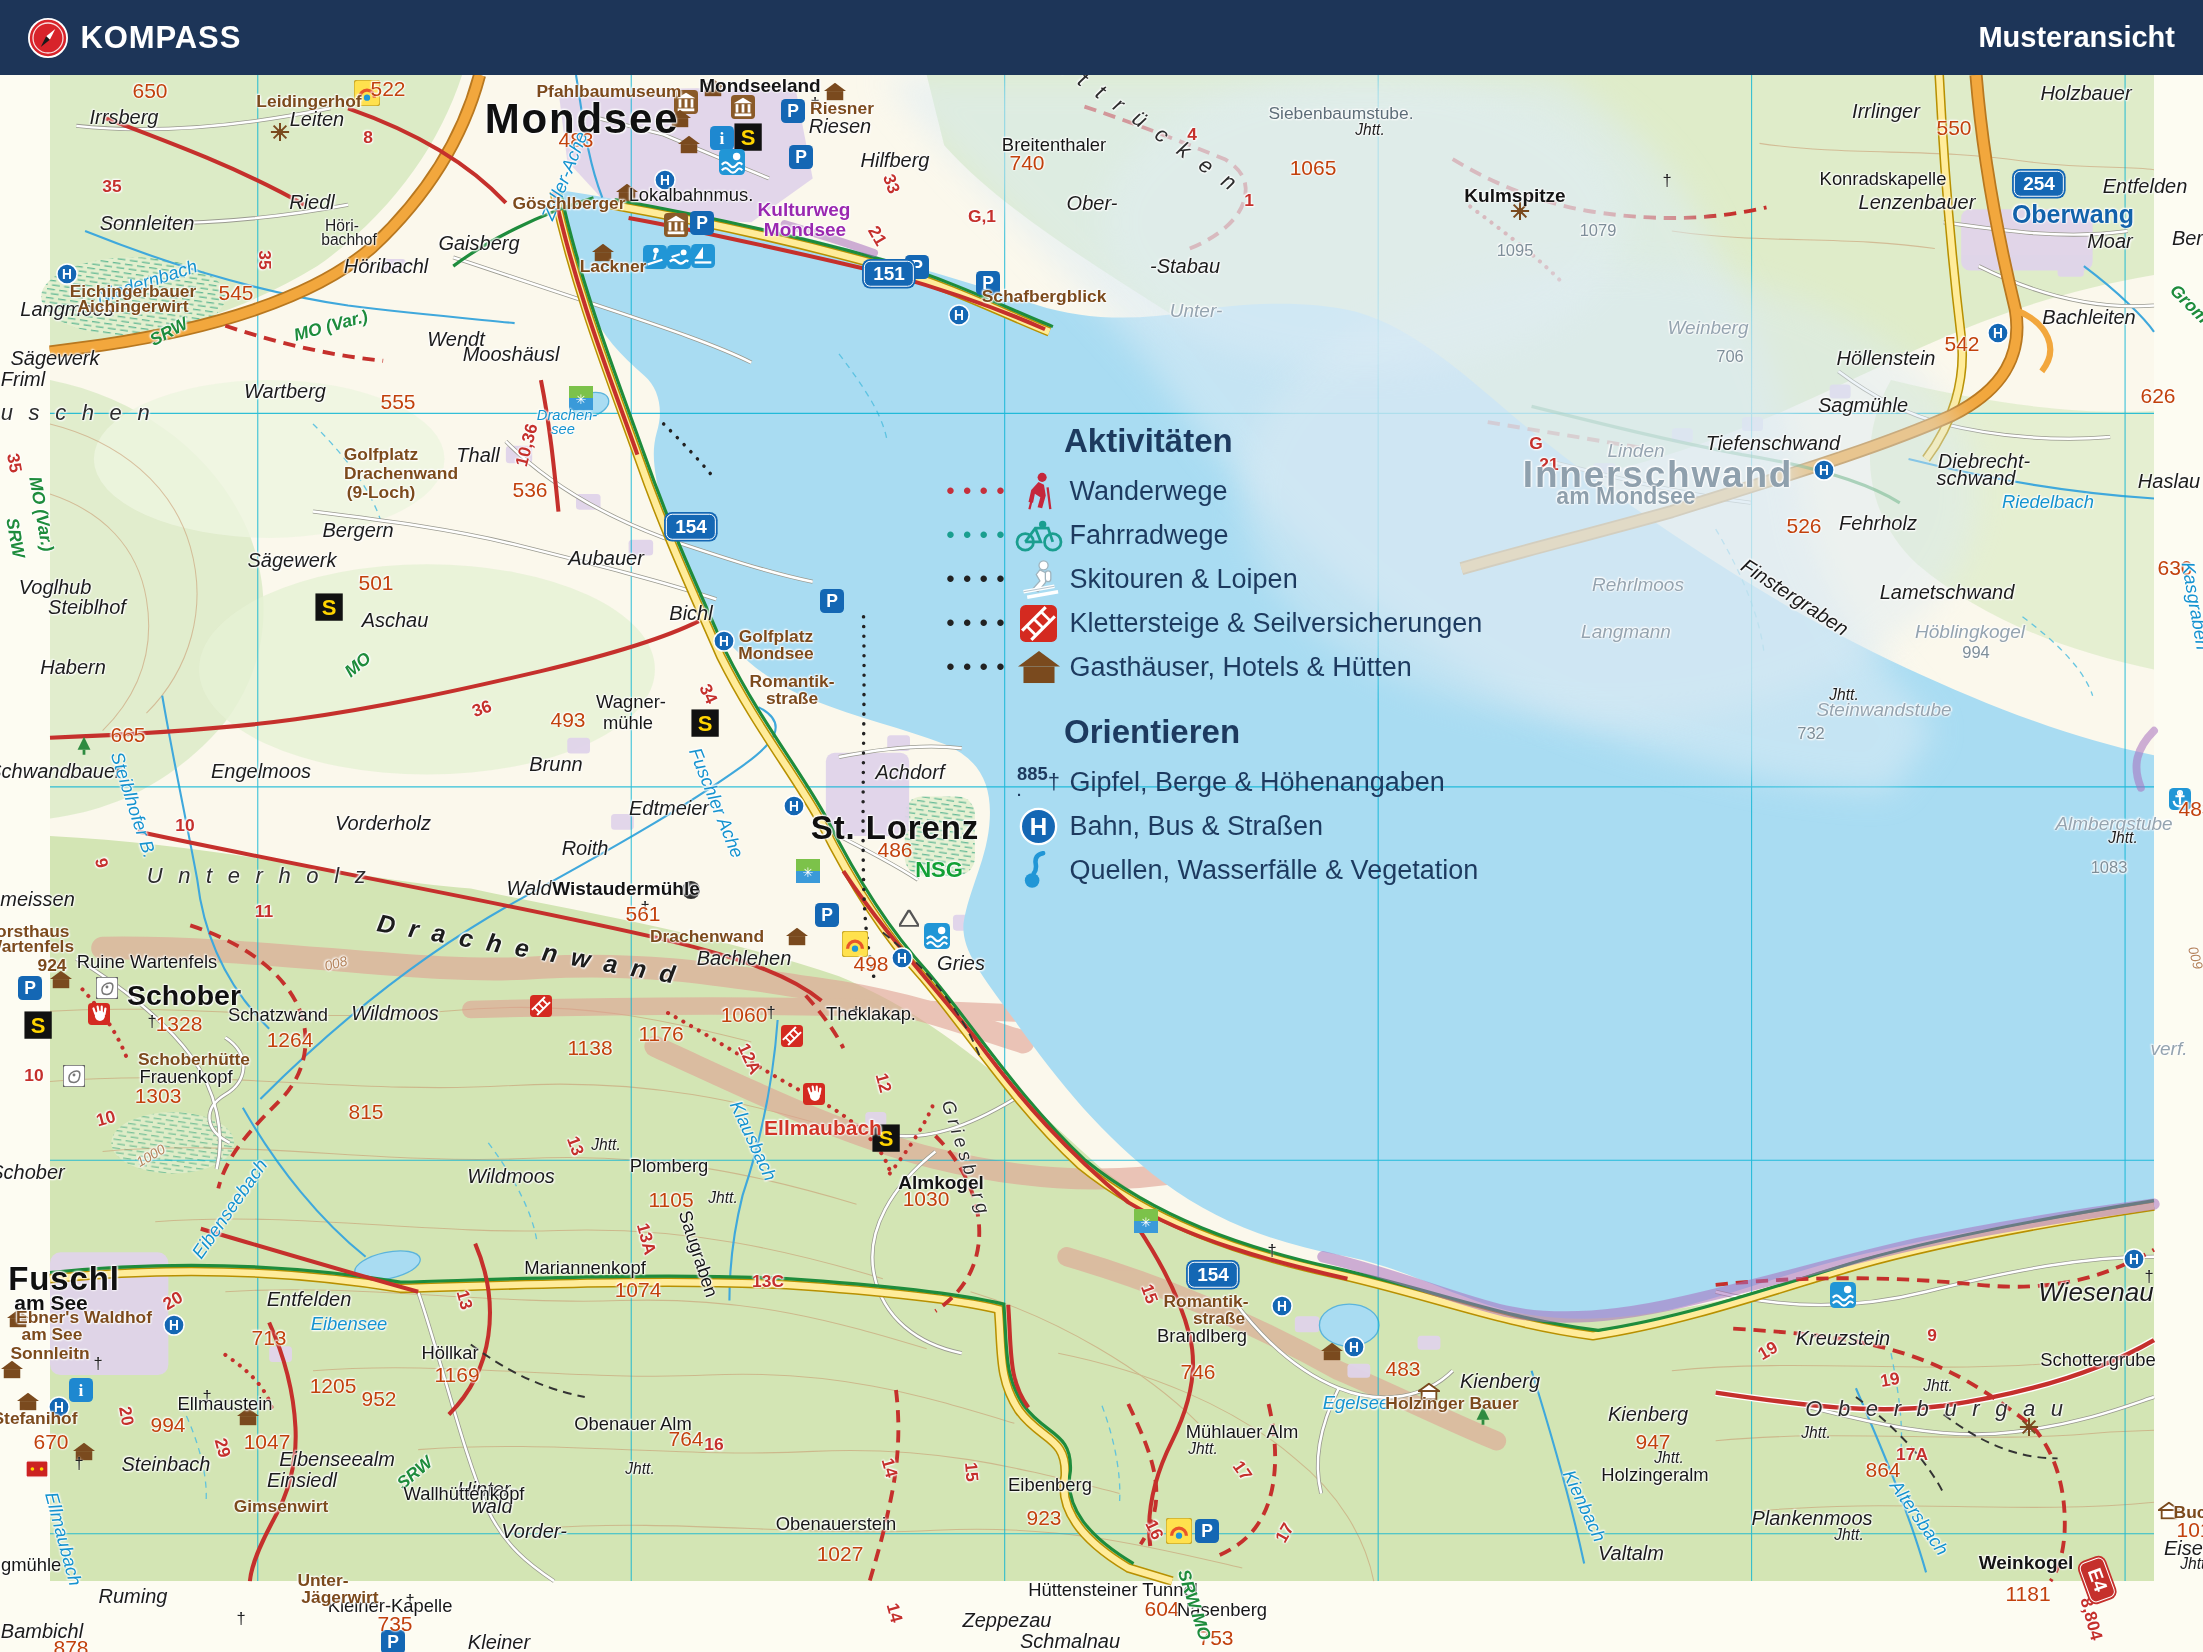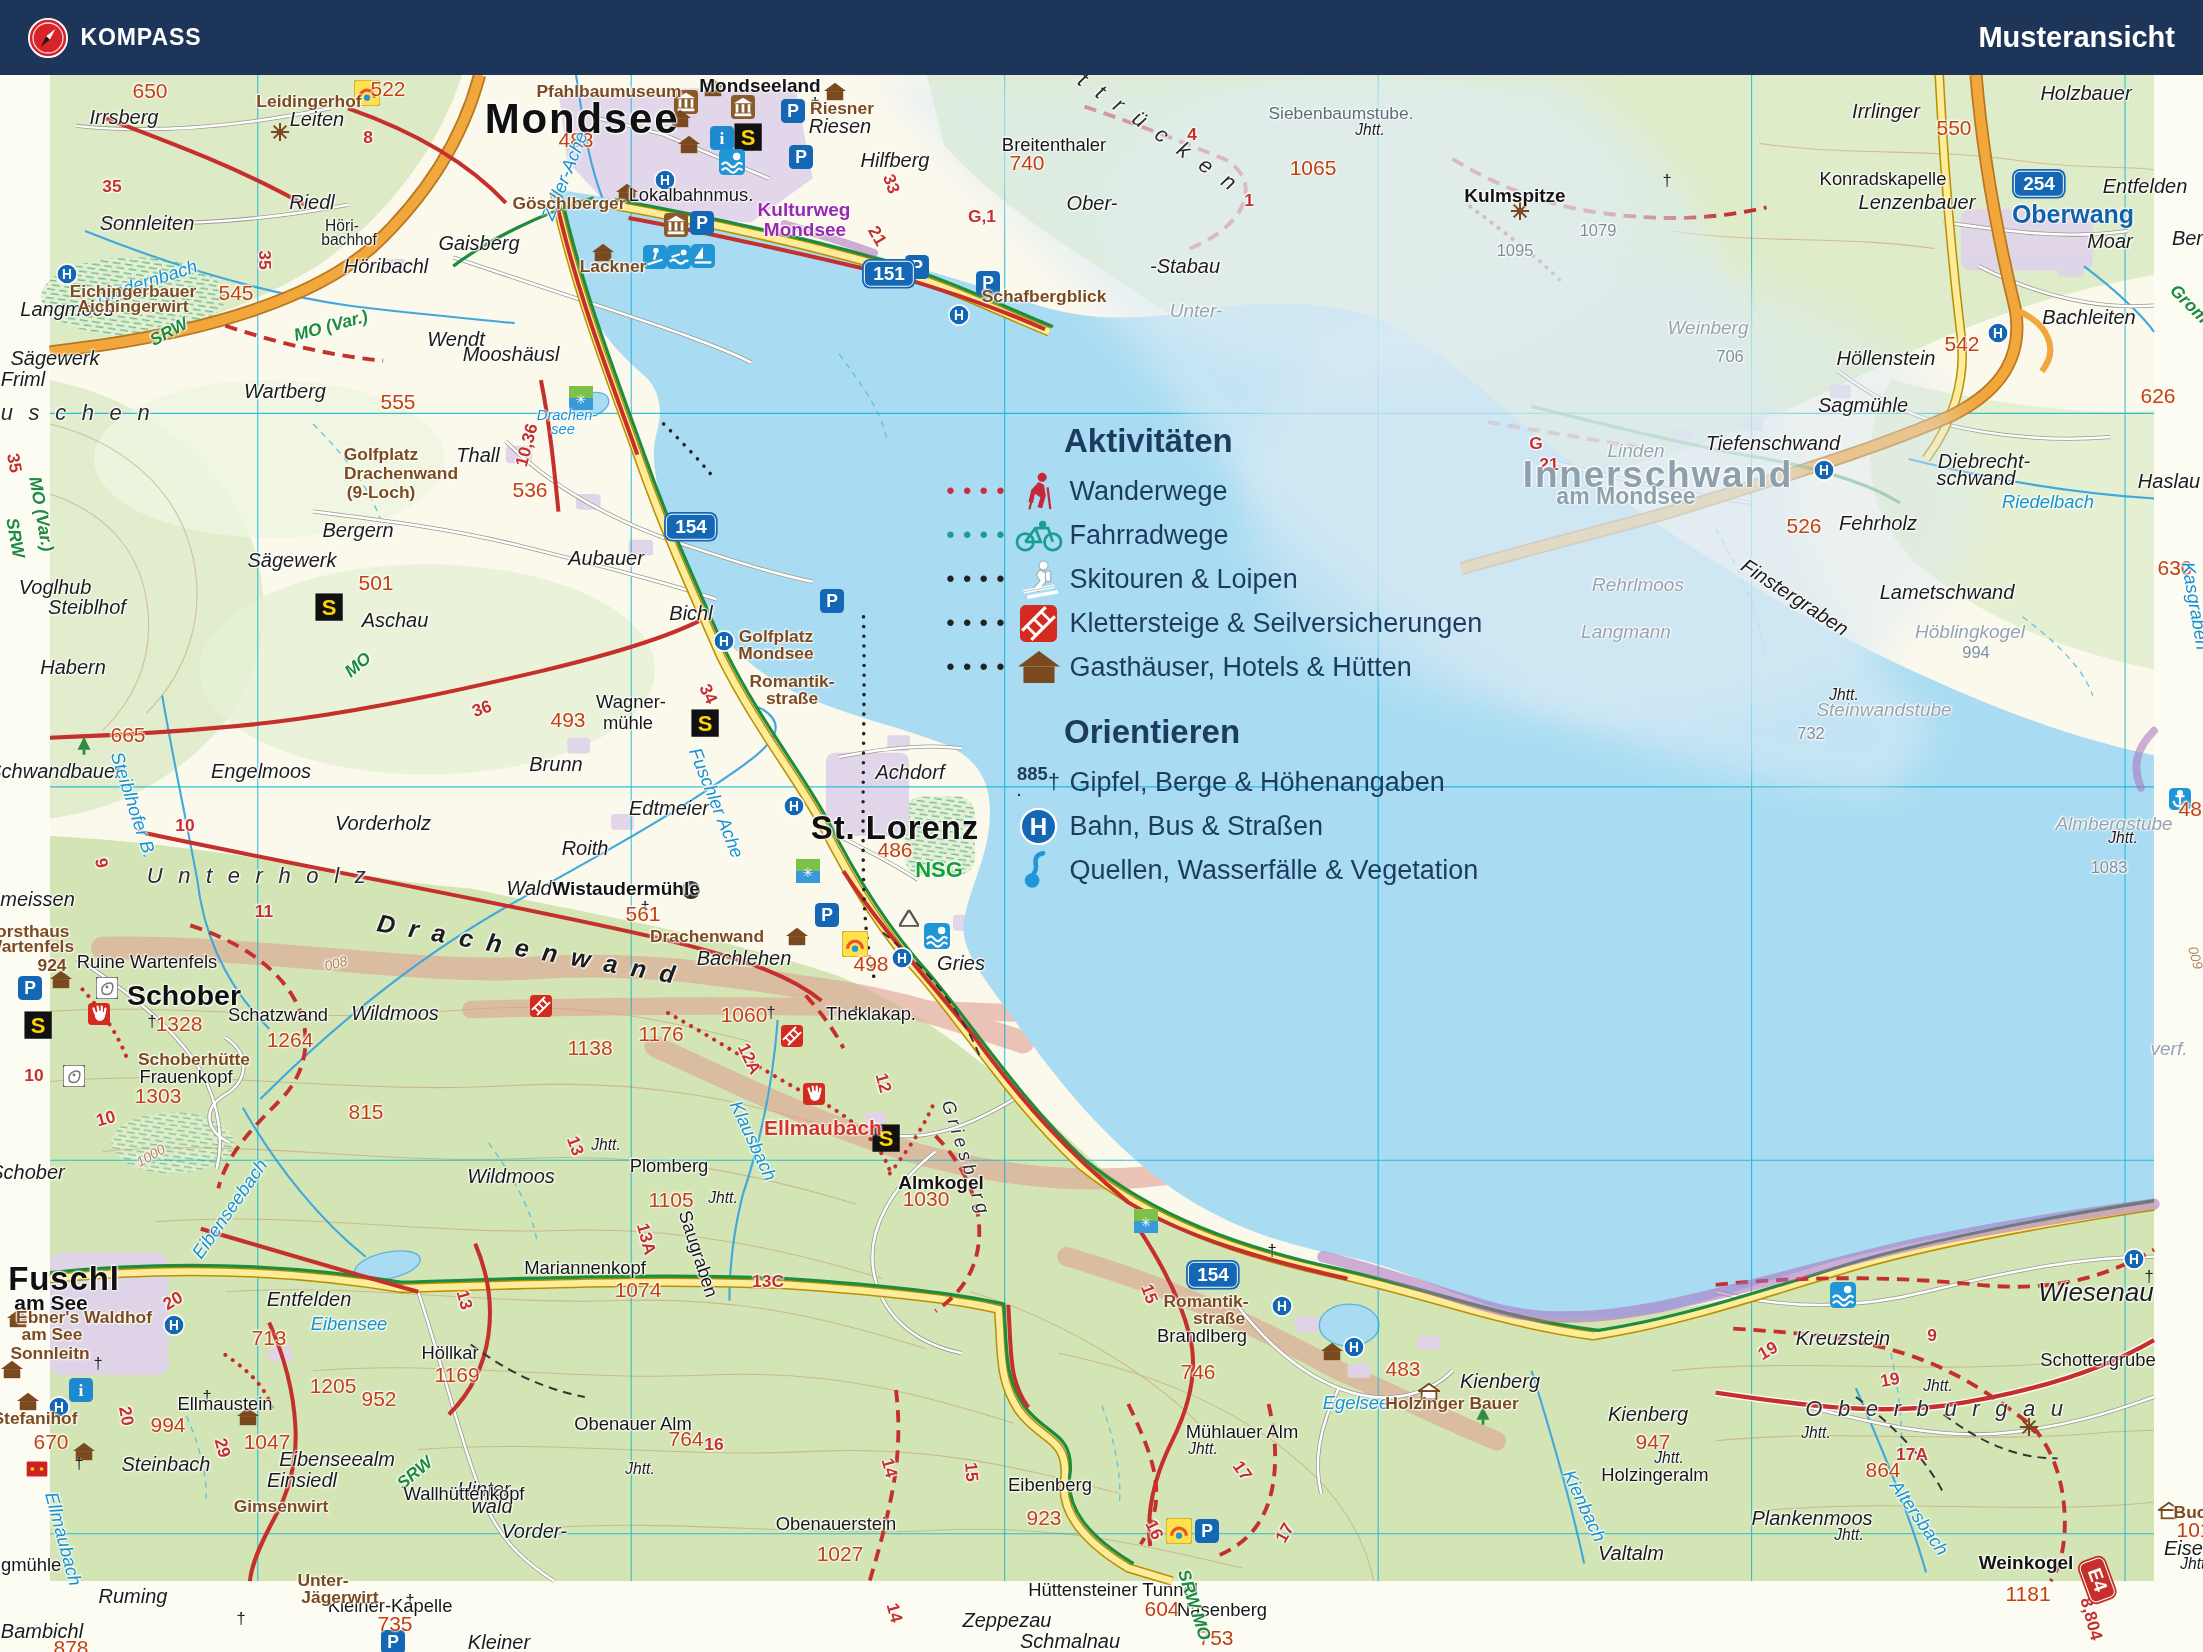--- a/index.html
+++ b/index.html
@@ -1,20 +1,20 @@
 <!DOCTYPE html>
 <html style="--hdr: #1d3558; --leg: #1d3a5f;font-size:14.7px"><head>
 <meta charset="utf-8">
 <style>
   html,body{margin:0;padding:0;background:#fff;font-family:"Liberation Sans",sans-serif;}
   #stage{position:relative;width:2204px;height:1653px;overflow:hidden;background:#fdfcf2;}
   
   #hdr{position:absolute;left:0;top:0;width:2204px;height:75px;background:var(--hdr,#1d3558);z-index:50;display:flex;align-items:center;}
   #hdr .brand{display:flex;align-items:center;gap:13px;margin-left:27.5px;}
-  #hdr .brandtxt{color:#fff;font-weight:700;font-size:23px;letter-spacing:0.9px;}
+  #hdr .brandtxt{color:#fff;font-weight:700;font-size:31px;letter-spacing:0.9px;}
   #hdr .title{position:absolute;right:29px;top:0;height:75px;display:flex;align-items:center;color:#fff;font-weight:700;font-size:29px;}
   
   #map{position:absolute;left:0;top:75px;width:2204px;height:1578px;overflow:hidden;}
   #map svg.base{position:absolute;left:0;top:0;}
   .lbl{position:absolute;white-space:nowrap;transform:translate(-50%,-50%);z-index:12;
        text-shadow:0 0 1.8px #fff,0 0 2.8px #fff,0.9px 0.9px 1.8px #fff,-0.9px -0.9px 1.8px #fff;line-height:1;}
   .xl{font-weight:700;font-size:42px;color:#101010;letter-spacing:1.8px;}
   .lg{font-weight:700;font-size:33px;color:#101010;letter-spacing:0.9px;}
   .lg2{font-weight:700;font-size:28.5px;color:#101010;}
   .md{font-weight:700;font-size:21px;color:#101010;}

